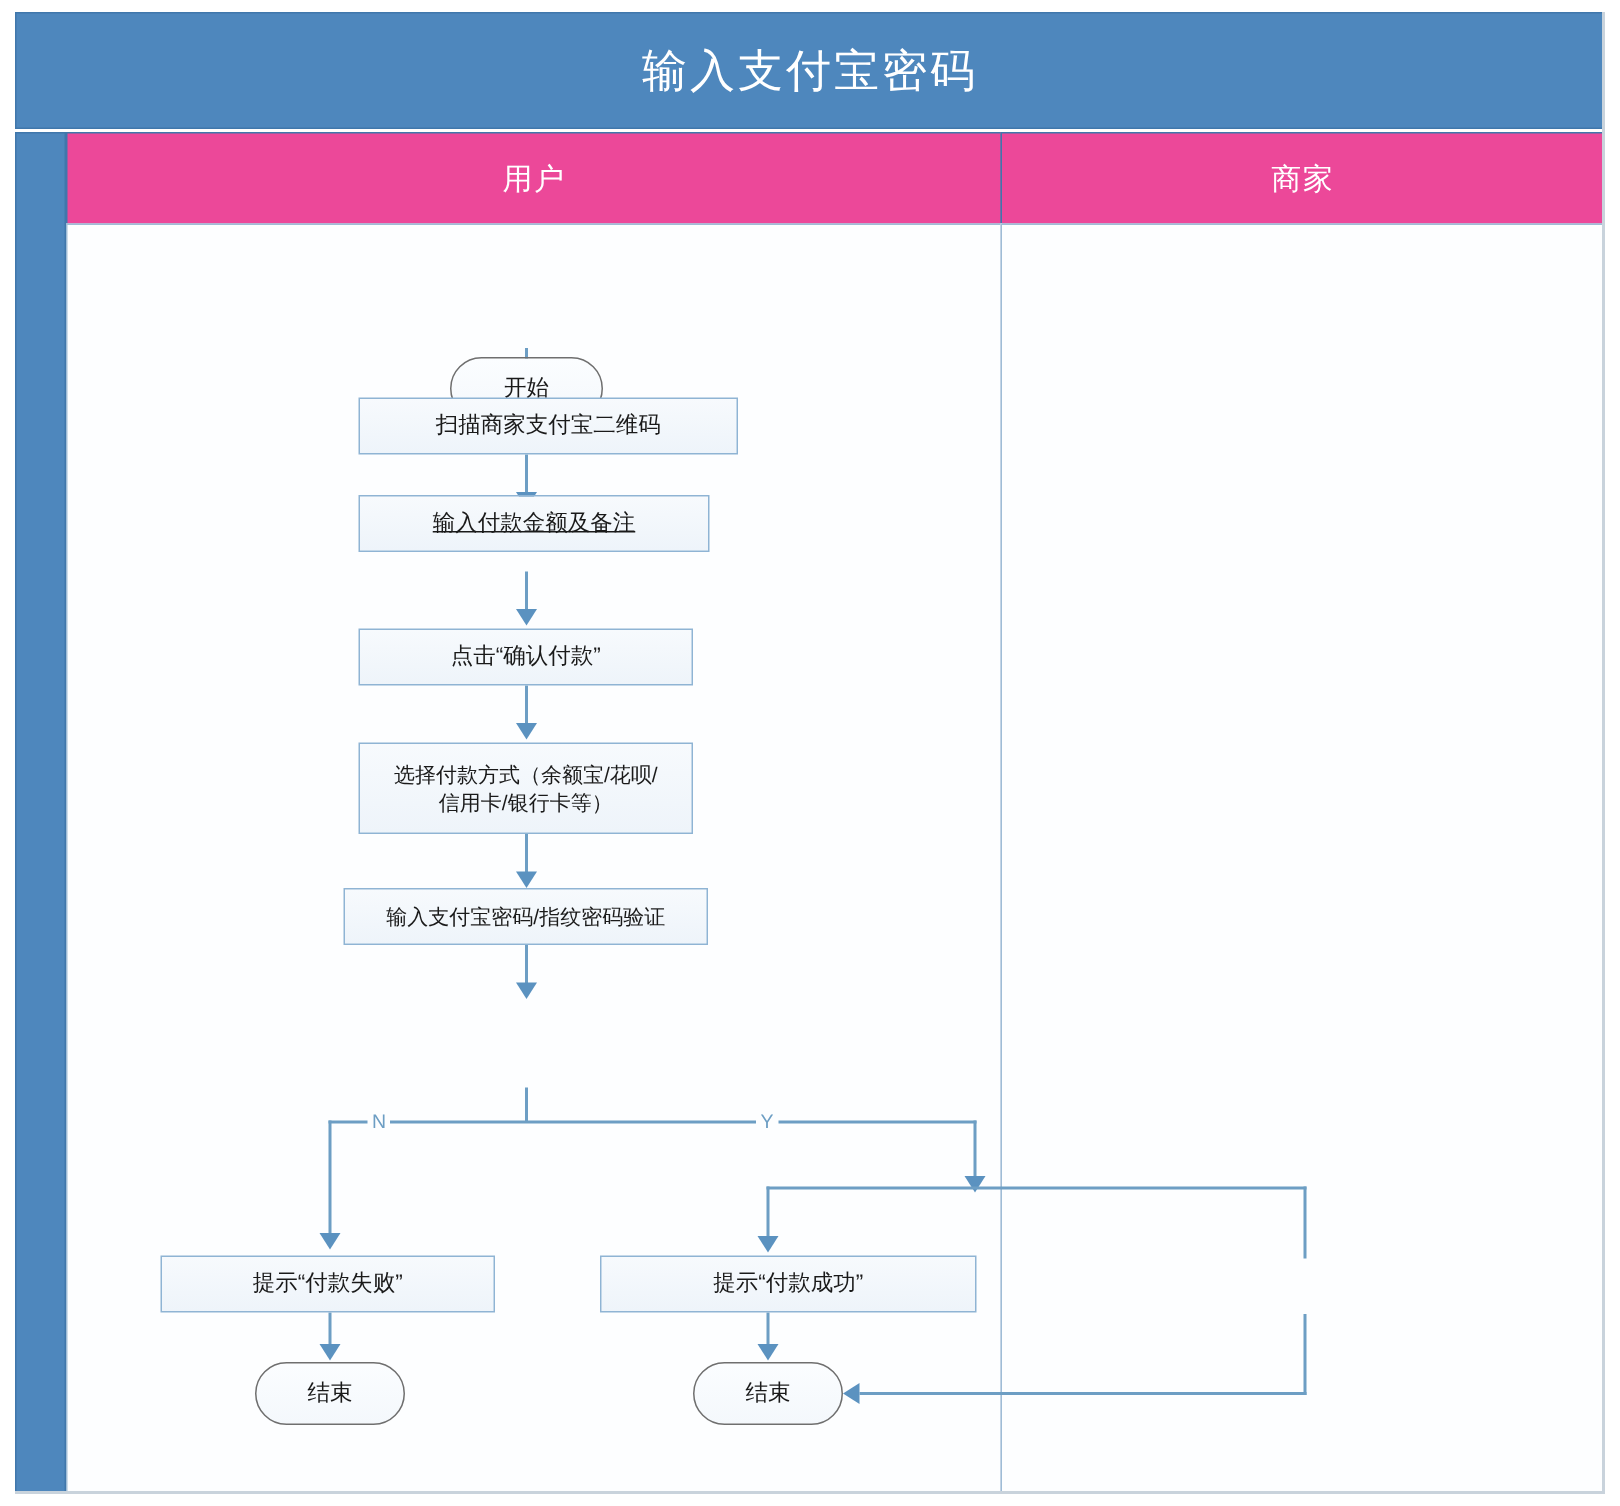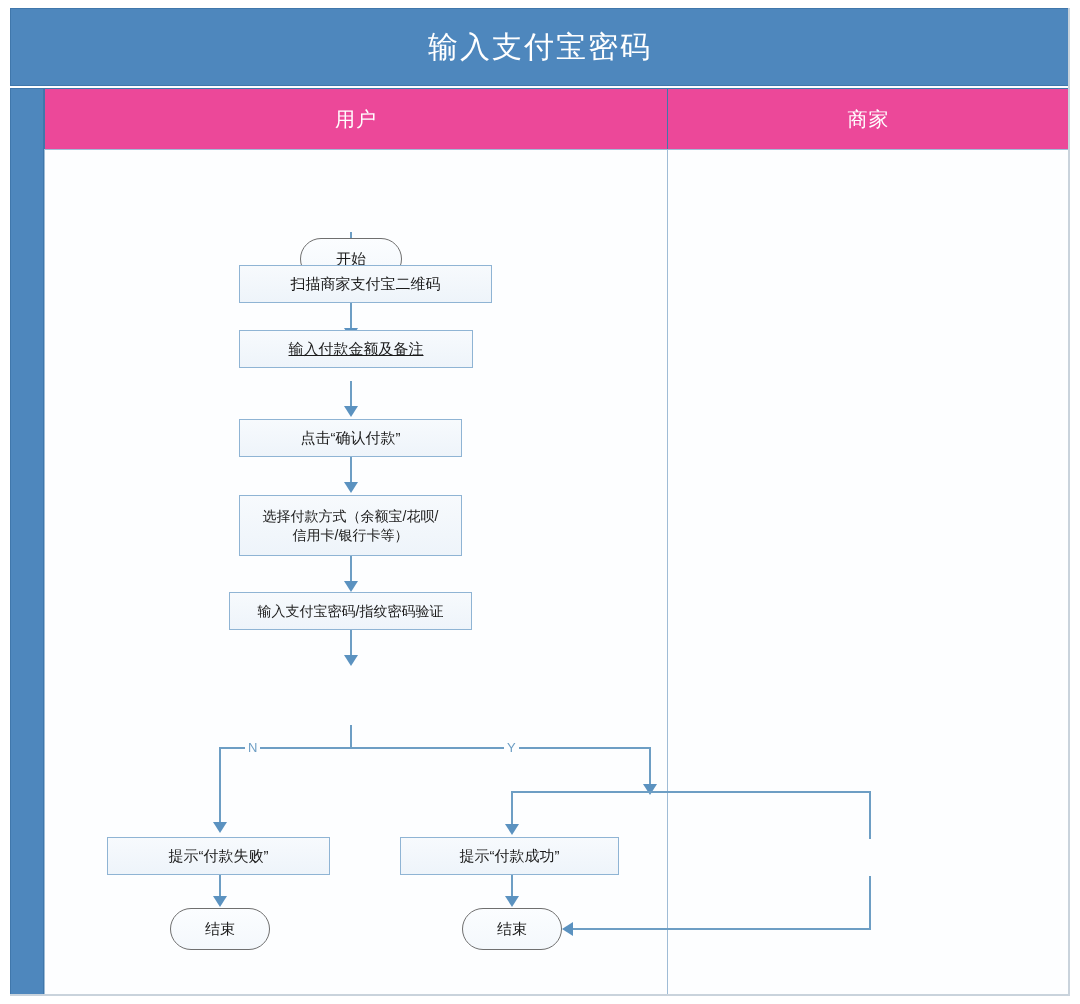--- a/index.html
+++ b/index.html
@@ -236,21 +236,21 @@
 
   <div class="node" style="left:229px; top:592px; width:243px; height:38px; font-size:14px;">
     <span class="node-text">输入支付宝密码/指纹密码验证</span>
   </div>
 
 
   <div class="node" style="left:107px; top:837px; width:223px; height:38px;">
     <span class="node-text">提示“付款失败”</span>
   </div>
 
-  <div class="node" style="left:400px; top:837px; width:219px; height:38px;">
+  <div class="node" style="left:400px; top:837px; width:251px; height:38px;">
     <span class="node-text">提示“付款成功”</span>
   </div>
 
   <div class="node terminator" style="left:170px; top:908px; width:100px; height:42px;">
     <span class="node-text">结束</span>
   </div>
 
   <div class="node terminator" style="left:462px; top:908px; width:100px; height:42px;">
     <span class="node-text">结束</span>
   </div>

